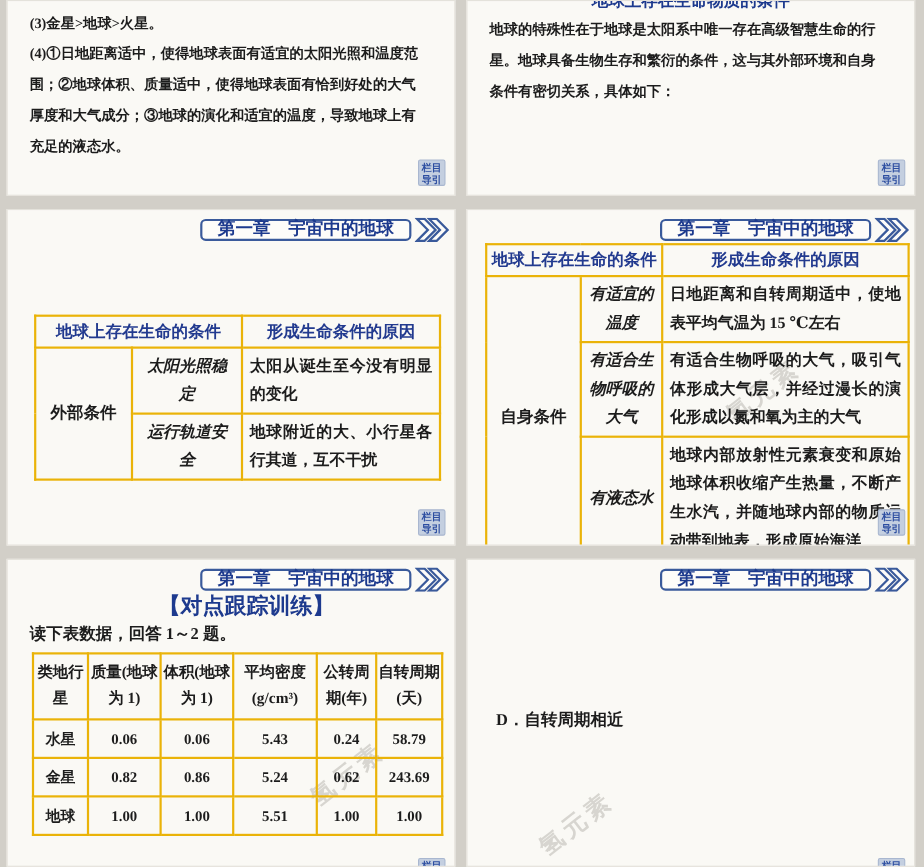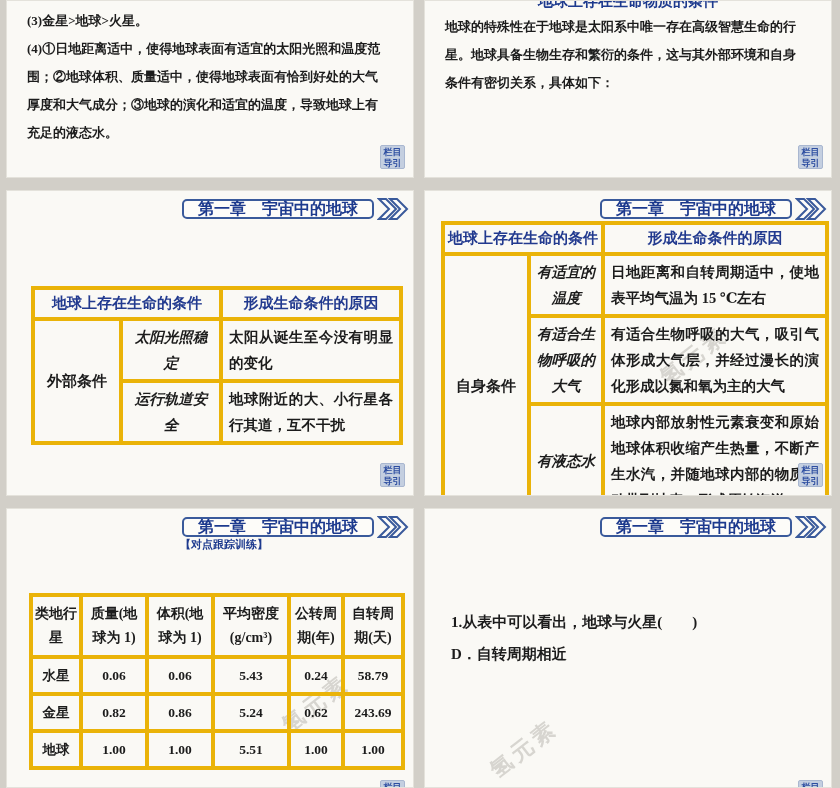--- a/index.html
+++ b/index.html
@@ -44,39 +44,39 @@
     position:absolute;right:8px;width:25px;height:24px;
     background:#c4cfe0;border:1px solid #a9b7d0;border-radius:2px;
     color:#2c4da0;font-size:9px;line-height:11px;font-weight:700;
     text-align:center;padding-top:1px;box-sizing:border-box;cursor:pointer;
   }
   .nav-badge.bottom{bottom:8px;}
   .nav-badge.cut{bottom:-17px;}
 
   
   table{border-collapse:collapse;}
-  td,th{border:4px solid #eab308;font-weight:700;}
+  td,th{border:2px solid #eab308;font-weight:700;}
   .cond-table{position:absolute;left:24px;table-layout:fixed;}
   .cond-table th{color:#223a8f;font-size:15px;padding:4px 2px;text-align:center;}
   .cond-table td{font-size:14.5px;padding:3px 6px;line-height:26px;}
   .cond-table td.group{text-align:center;font-size:15px;}
   .cond-table td.cond{text-align:center;font-style:italic;}
   .cond-table td.reason{text-align:justify;}
 
   .p3 .cond-table{top:95px;width:368px;}
   .p4 .cond-table{top:30px;left:16px;width:384px;}
 
   
   .planet-table{position:absolute;left:22px;top:84px;width:372px;table-layout:fixed;}
   .planet-table th{font-size:14px;line-height:24px;padding:5px 1px;text-align:center;font-weight:700;color:#1c1c1c;}
   .planet-table td{font-size:13.5px;padding:0 2px;height:33px;text-align:center;}
 
   .section-title{
     position:absolute;top:28px;left:0;right:0;text-align:center;
-    color:#1d3a8e;font-size:11px;font-weight:700;margin-left:28px;
+    color:#1d3a8e;font-size:20px;font-weight:700;margin-left:28px;
   }
   .intro-line{position:absolute;top:58px;left:20px;font-size:15px;}
 
   .question{position:absolute;top:104px;left:26px;right:14px;font-size:15px;}
   .options{position:absolute;top:136px;left:26px;right:10px;font-size:15px;}
   .options .opt-row{display:flex;margin-bottom:14px;}
   .options .opt{width:50%;}
 
   .watermark{
     position:absolute;color:rgba(158,155,146,0.38);font-size:22px;
@@ -192,20 +192,21 @@
 
 <div class="panel p5">
   <div class="chapter-tag">
     <span class="box">第一章　宇宙中的地球</span>
     <svg class="chev" width="32" height="22" viewBox="0 0 32 22">
       <polygon points="2,1 9,1 19,11 9,21 2,21 12,11" fill="#fdfcf9" stroke="#3a5a9b" stroke-width="2"></polygon>
       <polygon points="13,1 20,1 30,11 20,21 13,21 23,11" fill="#fdfcf9" stroke="#3a5a9b" stroke-width="2"></polygon>
     </svg>
   </div>
   <div class="section-title">【对点跟踪训练】</div>
+  <div class="intro-line">读下表数据，回答 1～2 题。</div>
   <div class="watermark" style="left:270px;top:180px;">氢元素</div>
   <table class="planet-table">
     <colgroup>
       <col style="width:50px">
         <col style="width:66px">
         <col style="width:66px">
       <col style="width:76px">
         <col style="width:54px">
         <col style="width:60px">
     </colgroup>
@@ -253,21 +254,20 @@
 </div>
 
 <div class="panel p6">
   <div class="chapter-tag">
     <span class="box">第一章　宇宙中的地球</span>
     <svg class="chev" width="32" height="22" viewBox="0 0 32 22">
       <polygon points="2,1 9,1 19,11 9,21 2,21 12,11" fill="#fdfcf9" stroke="#3a5a9b" stroke-width="2"></polygon>
       <polygon points="13,1 20,1 30,11 20,21 13,21 23,11" fill="#fdfcf9" stroke="#3a5a9b" stroke-width="2"></polygon>
     </svg>
   </div>
-  <div class="question">1.从表中可以看出，地球与火星(　　)</div>
   <div class="options">
     <div class="opt-row">
       <div class="opt">D．自转周期相近</div>
     </div>
   </div>
   <div class="watermark" style="left:60px;top:225px;">氢元素</div>
   <div class="nav-badge cut">
     <div>栏目</div>
 
   </div>

